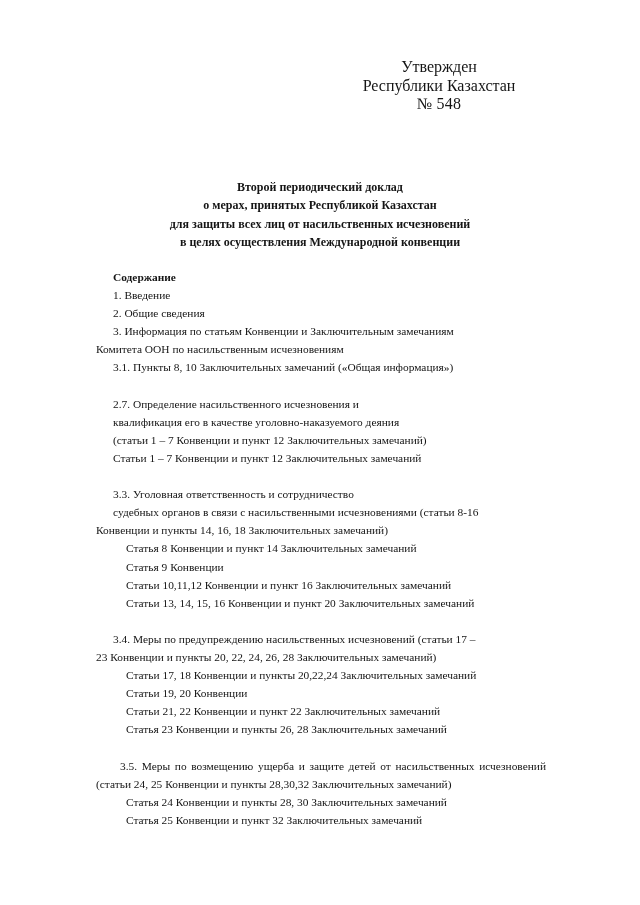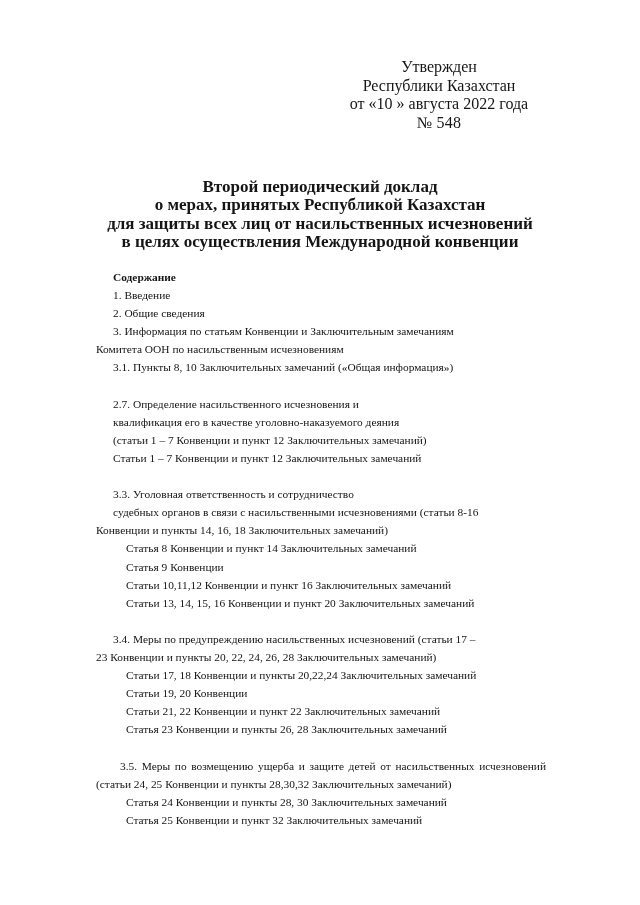--- a/index.html
+++ b/index.html
@@ -43,21 +43,21 @@
   }
 
   
   .doc-title {
     position: absolute;
     left: 70px;
     top: 178px;
     width: 500px;
     text-align: center;
     font-weight: bold;
-    font-size: 17px;
+    font-size: 12px;
     line-height: 18.4px;
   }
   .doc-title .tline { white-space: nowrap; }
 
   
   .contents {
     position: absolute;
     left: 96px;
     top: 268px;
     width: 450px;
@@ -90,21 +90,20 @@
   }
 </style>
 </head>
 <body>
 
 <div class="page">
 
   <div class="approval-block">
     <div class="approval-line">Утвержден</div>
     <div class="approval-line">Республики Казахстан</div>
-    <div class="approval-line">от «10 » августа 2022 года</div>
     <div class="approval-line num">№  548</div>
   </div>
 
   <div class="doc-title">
     <div class="tline">Второй периодический доклад</div>
     <div class="tline">о мерах, принятых Республикой Казахстан</div>
     <div class="tline">для защиты всех лиц от насильственных исчезновений</div>
     <div class="tline">в целях осуществления Международной конвенции</div>
   </div>
 

